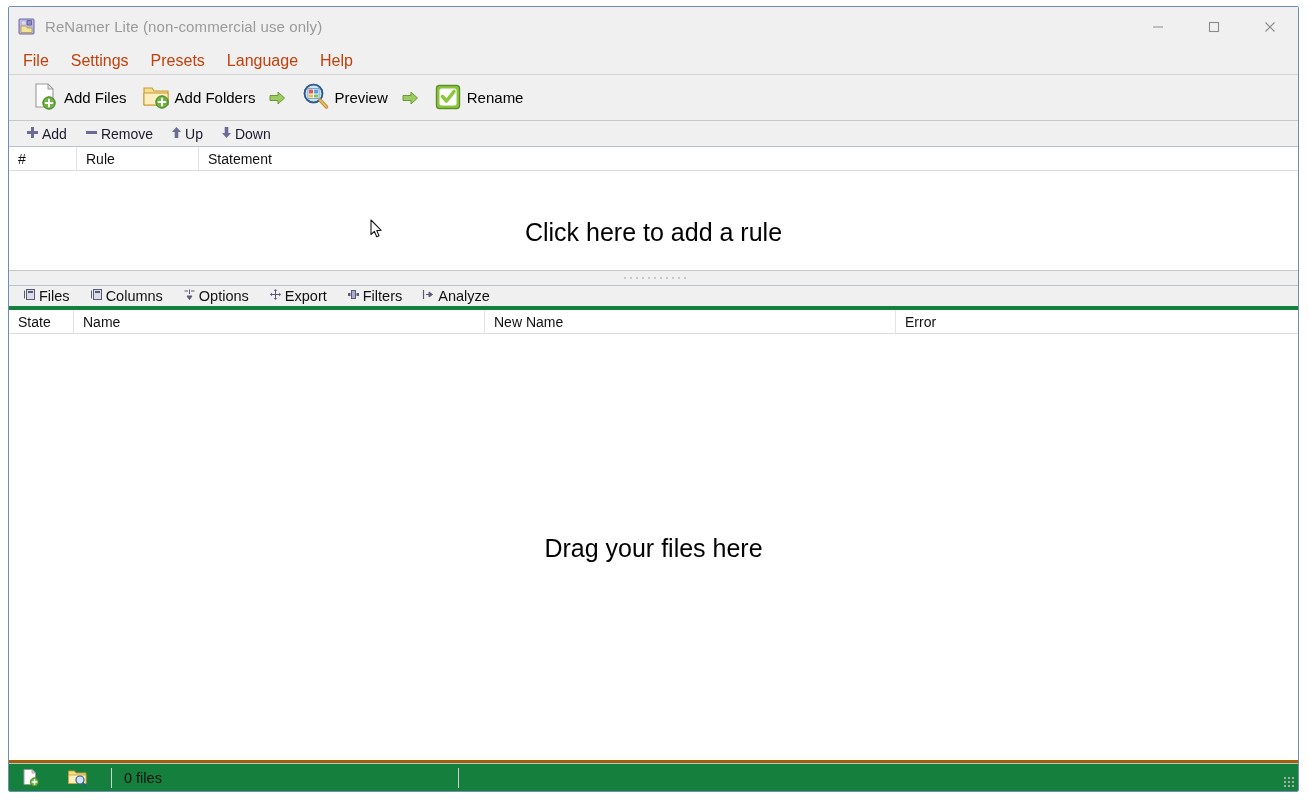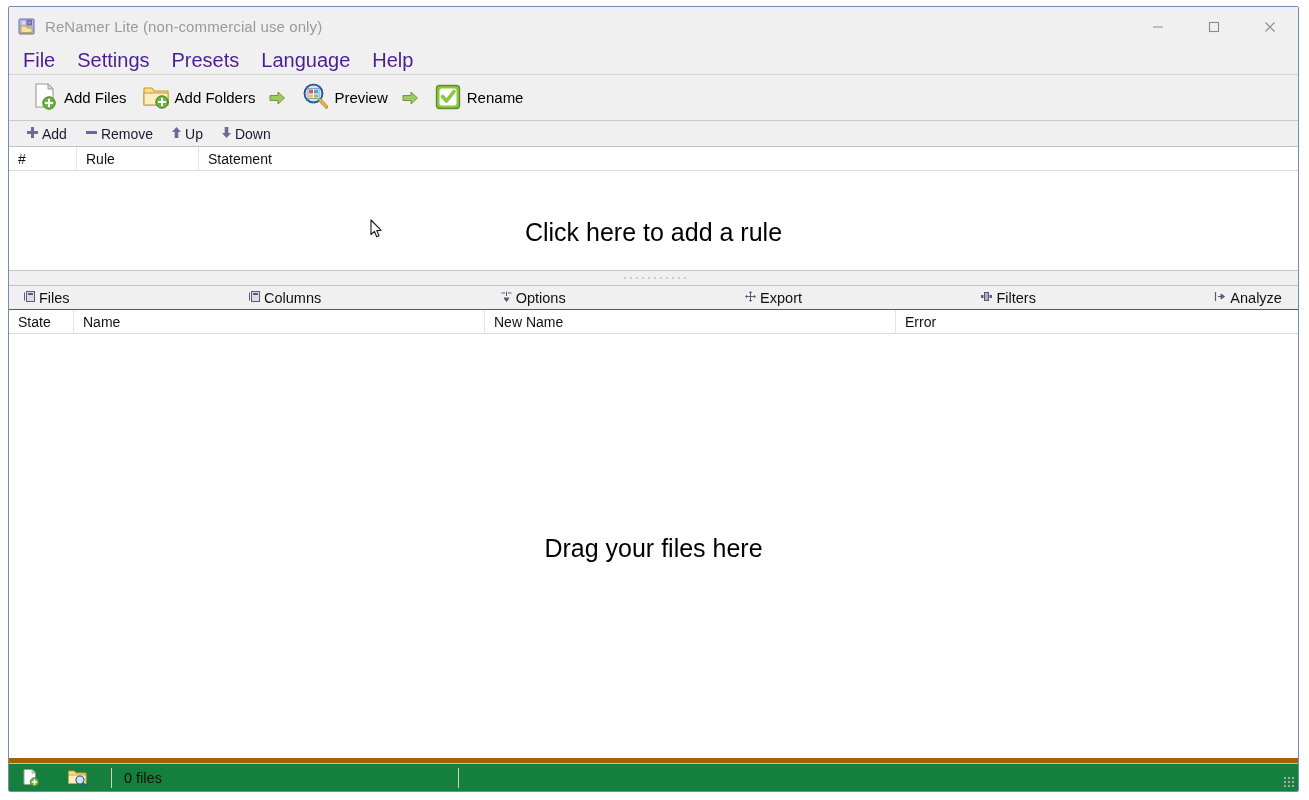--- a/index.html
+++ b/index.html
@@ -77,22 +77,22 @@
   .menubar {
     height: 27px;
     min-height: 27px;
     display: flex;
     align-items: center;
     padding-left: 14px;
     background: #f0f0f0;
     box-sizing: border-box;
   }
   .menu-item {
-    font-size: 20px;
-    color: #4c1d95;
+    font-size: 16px;
+    color: #c2410c;
     padding: 3px 11px 3px 0px;
     margin-right: 11px;
     white-space: nowrap;
   }
 
   
   .toolbar {
     height: 47px;
     min-height: 47px;
     background: #f0f0f0;
@@ -211,26 +211,25 @@
     background-size: 6px 4px;
     background-repeat: repeat-x;
   }
 
   
   .tabsrow {
     height: 25px;
     min-height: 25px;
     background: #f0f0f0;
     border-top: 1px solid #b6c4d2;
-    border-bottom: 1px solid #15803d;
+    border-bottom: 4px solid #15803d;
     display: flex;
     align-items: center;
     padding-left: 10px;
     box-sizing: border-box;
-    justify-content: space-between;
   }
   .tab {
     display: flex;
     align-items: center;
     margin-right: 12px;
     padding: 1px 3px;
     border: 1px solid transparent;
   }
   .tab-label {
     font-size: 14.5px;
@@ -511,21 +510,21 @@
         <span>
           <svg width="13" height="13" viewBox="0 0 13 13">
             <path d="M1.5 2 L1.5 11" stroke="#5a5a78" stroke-width="1.2"></path>
             <path d="M4 6.5 L9 6.5 M7 4 L10.5 6.5 L7 9 Z" fill="#5a5a78" stroke="#5a5a78" stroke-width="1"></path>
           </svg>
         </span>
         <span class="tab-label">Analyze</span>
       </div>
     </div>
 
-    <div class="panel" style="flex:1 1 auto; border:none; border-bottom:5px solid #a16207;justify-content:flex-end;">
+    <div class="panel" style="flex:1 1 auto; border:none; border-bottom:3px solid #a16207;justify-content:flex-end;">
       <div class="hdr-row">
         <div class="hdr-cell" style="width:65px;">State</div>
         <div class="hdr-cell" style="width:411px;">Name</div>
         <div class="hdr-cell" style="width:411px;">New Name</div>
         <div class="hdr-cell last" style="flex:1;">Error</div>
       </div>
       <div class="list-body">
         <div class="placeholder" style="top:200px;">Drag your files here</div>
       </div>
     </div>

